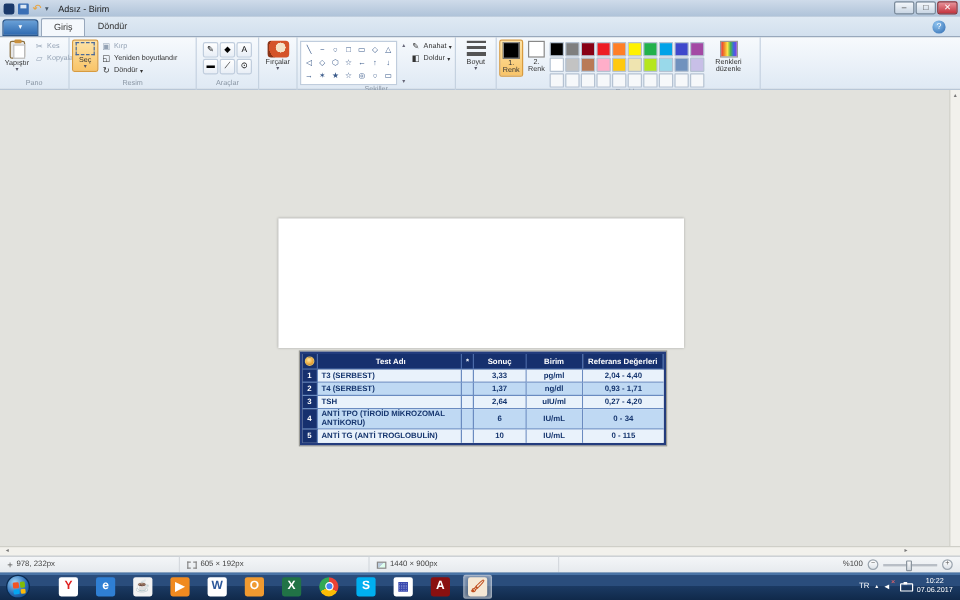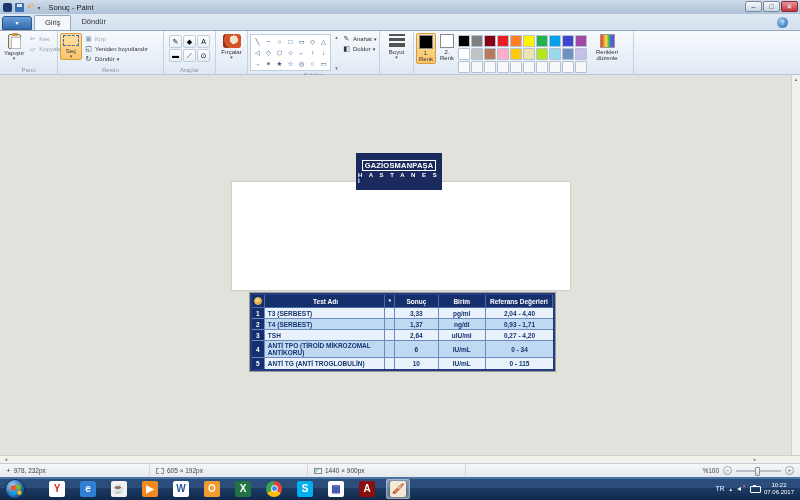--- a/index.html
+++ b/index.html
@@ -147,21 +147,21 @@
 
 <div id="screen">
 
   <div class="titlebar">
     <div class="qat">
       <span class="qat-ico app-ico"></span>
       <span class="qat-ico save-ico"></span>
       <span class="undo-ico">↶</span>
       <span class="qat-drop">▾</span>
     </div>
-    <span class="win-title">Sonuç - Paint</span>
+    <span class="win-title">Adsız - Birim</span>
     <div class="win-controls">
       <div class="wc">–</div>
       <div class="wc">□</div>
       <div class="wc close">✕</div>
     </div>
   </div>
 
   <div class="tabrow">
     <div class="filebtn">▾</div>
     <div class="tab active">Giriş</div>
@@ -351,24 +351,20 @@
         </div>
       </div>
       <div class="rg-label">Renkler</div>
     </div>
 
     <div class="rgroup" style="flex:1; border-right:none"></div>
   </div>
 
   <div class="workspace">
     <div class="canvas"></div>
-    <div class="logo">
-      <span class="logo-l1">GAZİOSMANPAŞA</span>
-      <span class="logo-l2">H A S T A N E S İ</span>
-    </div>
 
     <div class="rtable">
       <div class="trow thead">
         <div class="tc c-num">
             <span class="sun-ico"></span>
           </div>
         <div class="tc c-name">Test Adı</div>
         <div class="tc c-star">*</div>
         <div class="tc c-res">Sonuç</div>
         <div class="tc c-unit">Birim</div>

